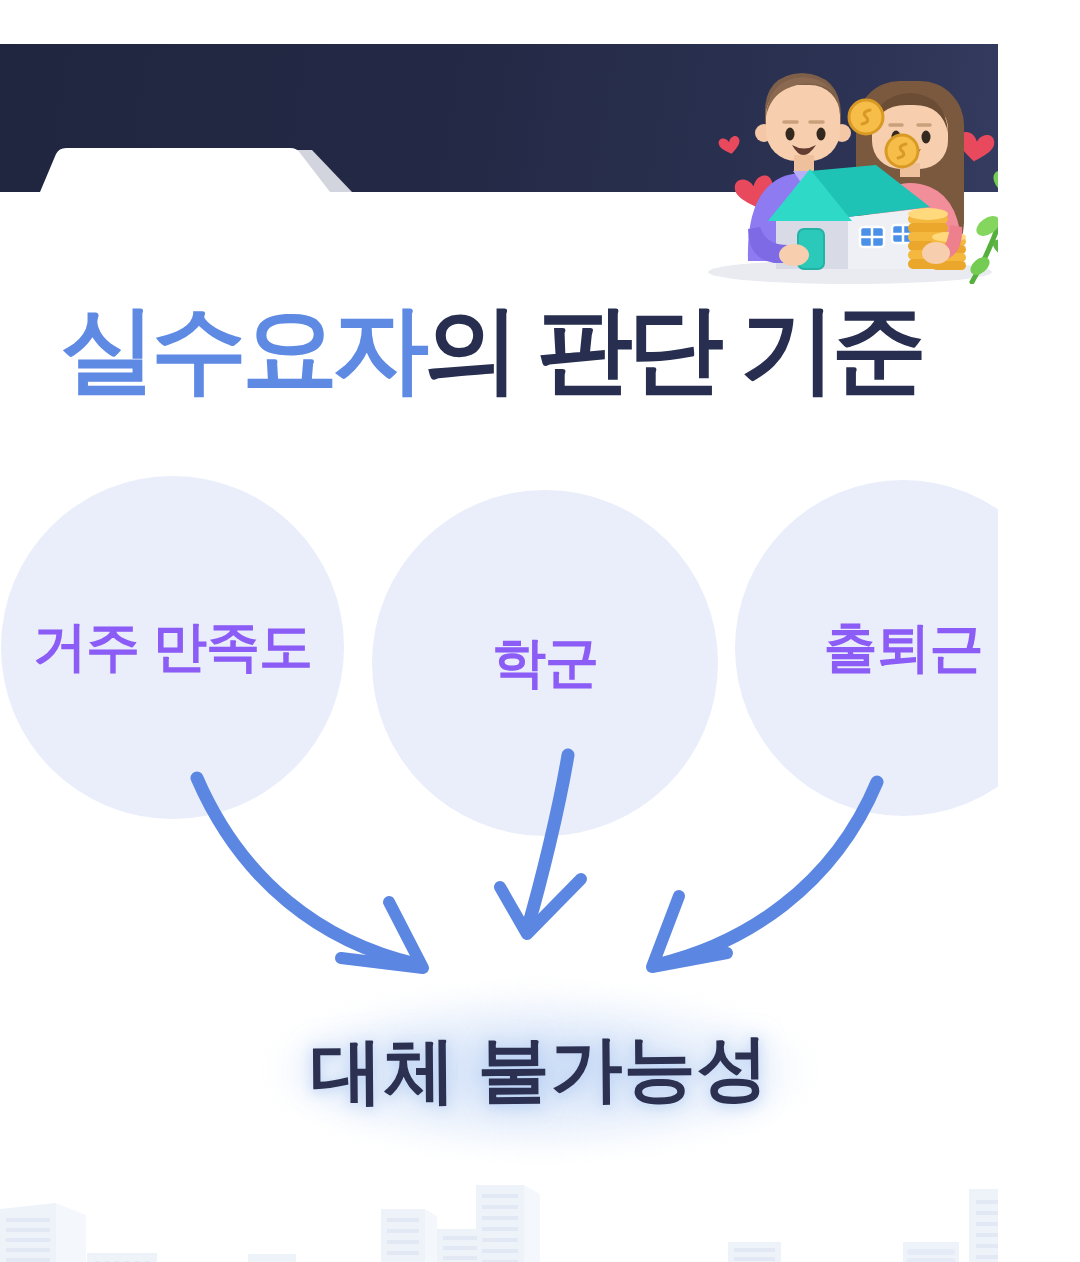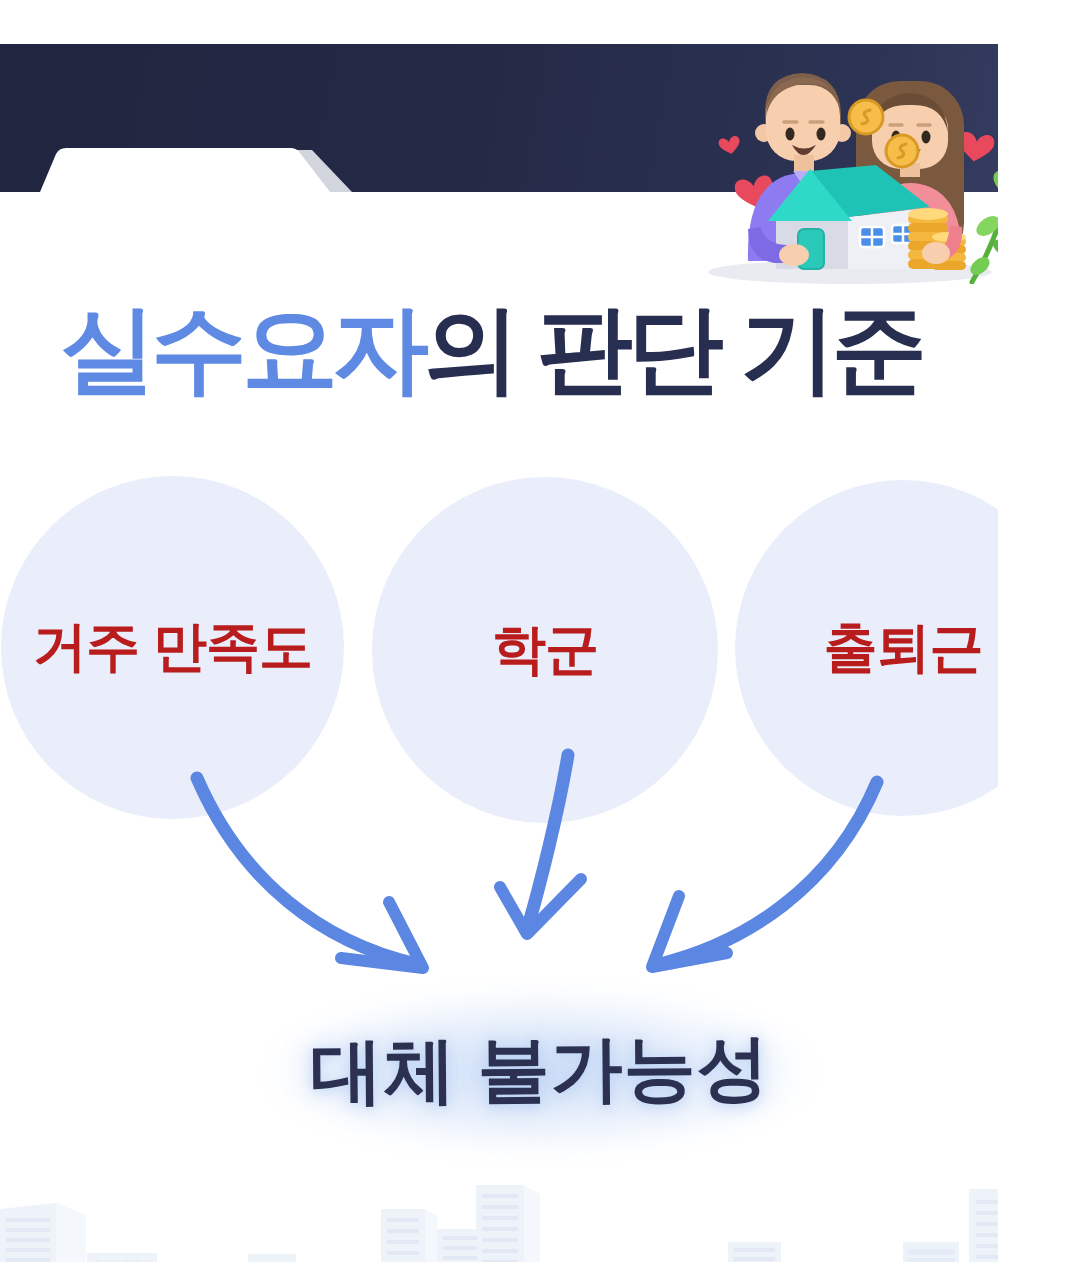--- a/index.html
+++ b/index.html
@@ -25,24 +25,24 @@
   .page-title{
     position:absolute;left:60px;top:255px;margin:0;
     font-size:96px;line-height:1.05;font-weight:900;letter-spacing:-5px;
     color:#272e4f;white-space:nowrap;
   }
   .page-title .hl{color:#5e8ae4;}
   
   .circle{
     position:absolute;border-radius:50%;background:#e9eefa;
     display:flex;align-items:center;justify-content:center;
-    color:#b91c1c;font-weight:900;font-size:54px;letter-spacing:-1px;white-space:nowrap;
+    color:#8b5cf6;font-weight:900;font-size:54px;letter-spacing:-1px;white-space:nowrap;
   }
   .circle.c1{left:1px;top:432px;width:343px;height:343px;}
-  .circle.c2{left:372px;top:433px;width:346px;height:346px;}
+  .circle.c2{left:372px;top:446px;width:346px;height:346px;}
   .circle.c3{left:735px;top:436px;width:336px;height:336px;text-align:center;}
   
   .arrows-svg{position:absolute;left:0;top:0;width:1080px;height:1262px;pointer-events:none;}
   
   .glow{
     position:absolute;left:260px;top:940px;width:560px;height:175px;
     background:radial-gradient(closest-side,rgba(186,209,244,0.70),rgba(255,255,255,0));
     filter:blur(8px);
   }
   .conclusion{

